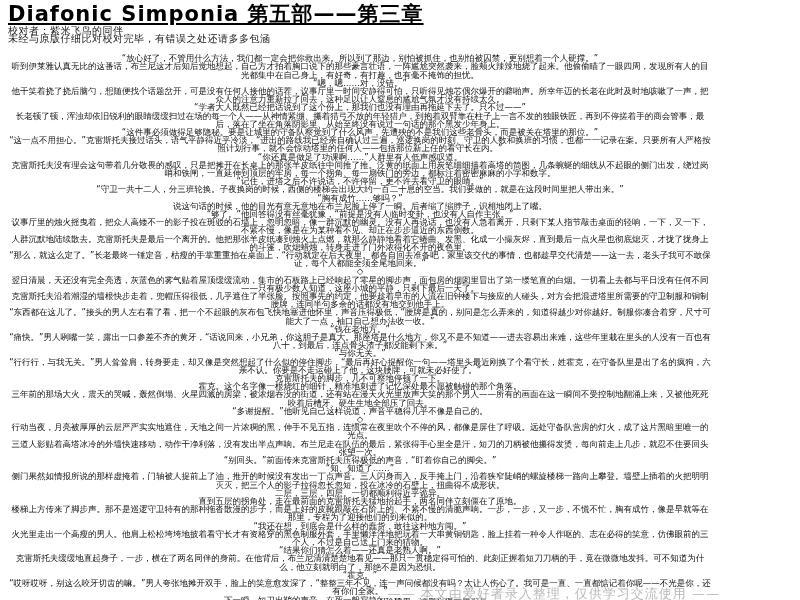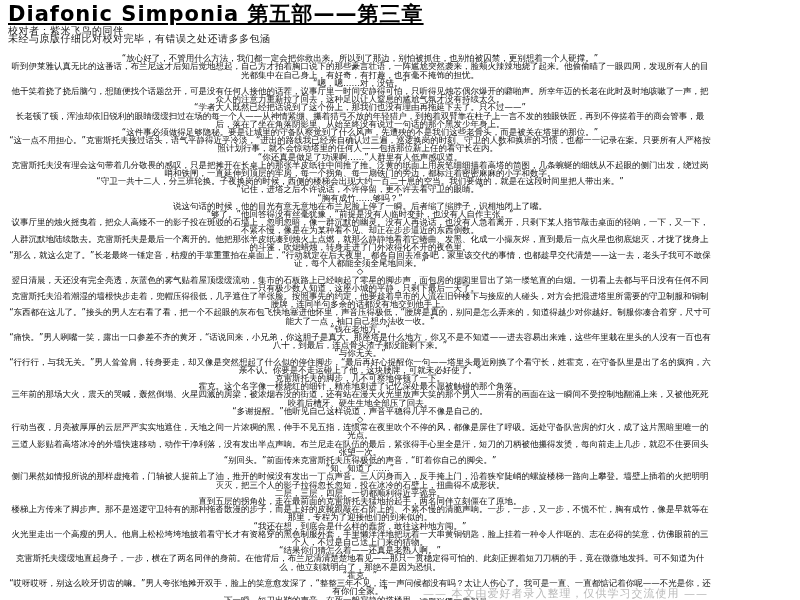--- a/index.html
+++ b/index.html
@@ -46,23 +46,23 @@
     margin: 0;
     font-size: 8.5px;
     line-height: 8.2px;
     color: #111111;
     text-align: center;
     word-break: break-all;
     letter-spacing: 0;
   }
   .footer-note {
     position: absolute;
-    right: 12px;
+    right: 0;
     bottom: 2px;
-    font-size: 11px;
+    font-size: 13px;
     line-height: 8px;
     color: #b9b9b9;
     letter-spacing: 1px;
     background: #ffffff;
     padding-left: 6px;
   }
 </style>
 </head>
 <body>
 
@@ -79,22 +79,22 @@
       <p>“放心好了，不管用什么方法，我们都一定会把你救出来。所以到了那边，别怕被抓住，也别怕被囚禁，更别想着一个人硬撑。”</p>
       <p>听到伊莱雅认真无比的这番话，布兰尼这才后知后觉地想起，自己方才拍着胸口说下的那些豪言壮语，一阵尴尬突然袭来，脸颊火辣辣地烧了起来。他偷偷瞄了一眼四周，发现所有人的目光都集中在自己身上，有好奇，有打趣，也有毫不掩饰的担忧。</p>
       <p>“嗯，嗯……对，没错。”</p>
       <p>他干笑着挠了挠后脑勺，想随便找个话题岔开，可是没有任何人接他的话茬，议事厅里一时间安静得可怕，只听得见烛芯偶尔爆开的噼啪声。所幸年迈的长老在此时及时地咳嗽了一声，把众人的注意力重新拉了回去，这种足以让人窒息的尴尬气氛才没有持续太久。</p>
       <p>“学者大人既然已经把话说到了这个份上，那我们也没有理由再拖延下去了。只不过——”</p>
       <p>长老顿了顿，浑浊却依旧锐利的眼睛缓缓扫过在场的每一个人——从神情紧绷、攥着猎弓不放的年轻猎户，到抱着双臂靠在柱子上一言不发的独眼铁匠，再到不停搓着手的商会管事，最后，落在了坐在角落阴影里、从始至终没有说过一句话的那个黑发少年身上。</p>
       <p>“这件事必须做得足够隐秘。要是让城里的守备队察觉到了什么风声，先遭殃的不是我们这些老骨头，而是被关在塔里的那位。”</p>
       <p>“这一点不用担心。”克雷斯托夫接过话头，语气平静得近乎冷淡，“进出的路线我已经亲自确认过三遍，巡逻换岗的时刻、守卫的人数和换班的习惯，也都一一记录在案。只要所有人严格按照计划行事，就不会惊动塔里的任何人——包括那位新上任的看守长在内。”</p>
       <p>“你还真是做足了功课啊……”人群里有人低声感叹道。</p>
       <p>克雷斯托夫没有理会这句带着几分敬畏的感叹，只是把摊开在长桌上的那张羊皮纸往中间推了推。泛黄的纸面上用炭笔细细描着高塔的简图，几条蜿蜒的细线从不起眼的侧门出发，绕过岗哨和铁闸，一直延伸到顶层的牢房，每一个拐角、每一扇铁门的旁边，都标注着密密麻麻的小字和数字。</p>
+      <p>“记住，进塔之后不许说话，不许停留，更不许去看守卫的眼睛。”</p>
       <p>“守卫一共十二人，分三班轮换。子夜换岗的时候，西侧的楼梯会出现大约一百二十息的空当。我们要做的，就是在这段时间里把人带出来。”</p>
-      <p>“记住，进塔之后不许说话，不许停留，更不许去看守卫的眼睛。”</p>
       <p>“胸有成竹……够吗？”</p>
       <p>说这句话的时候，他的目光有意无意地在布兰尼脸上停了一瞬。后者缩了缩脖子，识相地闭上了嘴。</p>
       <p>“够了。”他回答得没有丝毫犹豫，“前提是没有人临时变卦，也没有人自作主张。”</p>
       <p>议事厅里的烛火摇曳着，把众人高矮不一的影子投在斑驳的石墙上，忽明忽暗，像一群沉默的幽灵。没有人再说话，也没有人急着离开，只剩下某人指节敲击桌面的轻响，一下，又一下，不紧不慢，像是在为某种看不见、却正在步步逼近的东西倒数。</p>
       <p>人群沉默地陆续散去。克雷斯托夫是最后一个离开的。他把那张羊皮纸凑到烛火上点燃，就那么静静地看着它蜷曲、发黑、化成一小撮灰烬，直到最后一点火星也彻底熄灭，才拢了拢身上的斗篷，吹熄蜡烛，转身走进了门外浓得化不开的夜色里。</p>
       <p>“那么，就这么定了。”长老最终一锤定音，枯瘦的手掌重重拍在桌面上，“行动就定在后天夜里。都各自回去准备吧，家里该交代的事情，也都趁早交代清楚——这一去，老头子我可不敢保证，每个人都能全须全尾地回来。”</p>
       <p>◇</p>
       <p>翌日清晨，天还没有完全亮透，灰蓝色的雾气贴着屋顶缓缓流动，集市的石板路上已经响起了零星的脚步声，面包房的烟囱里冒出了第一缕笔直的白烟。一切看上去都与平日没有任何不同——只有极少数人知道，这座小城的平静，只剩下最后一天了。</p>
       <p>克雷斯托夫沿着潮湿的墙根快步走着，兜帽压得很低，几乎遮住了半张脸。按照事先的约定，他要趁着早市的人流在旧钟楼下与接应的人碰头，对方会把混进塔里所需要的守卫制服和铜制腰牌，连同半句多余的话都没有地交到他手上。</p>
       <p>“东西都在这儿了。”接头的男人左右看了看，把一个不起眼的灰布包飞快地塞进他怀里，声音压得极低，“腰牌是真的，别问是怎么弄来的，知道得越少对你越好。制服你凑合着穿，尺寸可能大了一点，袖口自己想办法收一收。”</p>

